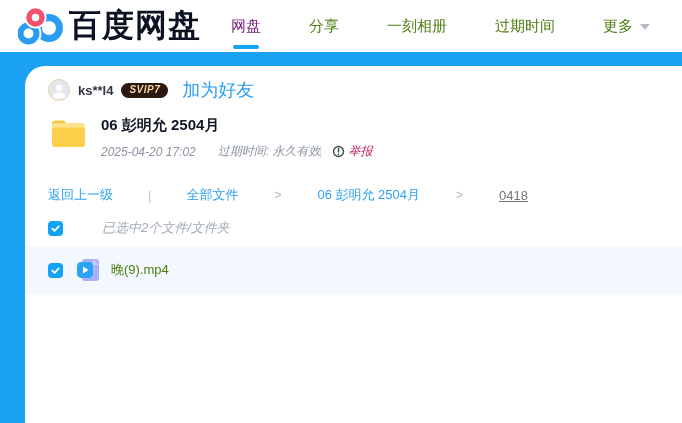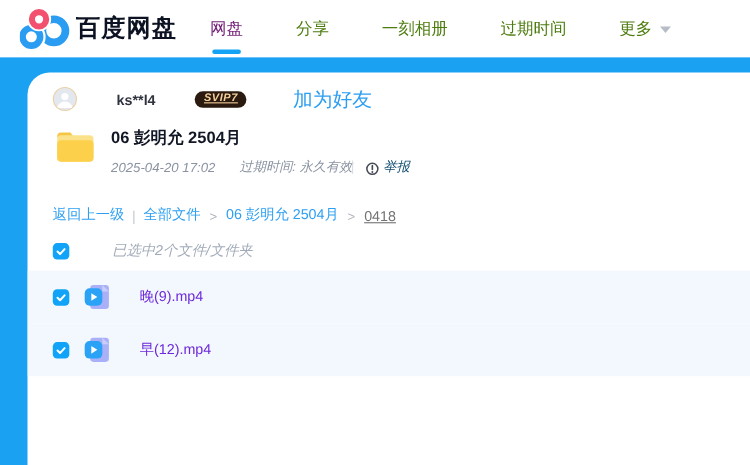--- a/index.html
+++ b/index.html
@@ -10,21 +10,21 @@
     color:#1a2030;
   }
 
   
   .header {
     height:52px; display:flex; align-items:center; background:#fff;
     padding-left:18px; position:relative; z-index:2;
   }
   .logo { width:46px; height:40px; flex:0 0 auto; }
   .brand {
-    font-size:22px; font-weight:700; color:#0c1222; margin-left:5px;
+    font-size:32px; font-weight:700; color:#0c1222; margin-left:5px;
     letter-spacing:1px; white-space:nowrap;
   }
   .nav { display:flex; align-items:center; margin-left:30px; gap:48px; }
   .nav-item {
     font-size:15px; color:#4d7c0f; cursor:pointer; position:relative;
     white-space:nowrap; display:flex; align-items:center;
   }
   .nav-item.active { color:#701a75;align-items:center; }
   .nav-item.active::after {
     content:""; position:absolute; bottom:-13px; left:50%;
@@ -41,49 +41,49 @@
   .shell {
     position:absolute; top:52px; left:0; right:0; bottom:0;
     background:#1aa1f2;
   }
   .card {
     position:absolute; top:14px; left:25px; right:0; bottom:0;
     background:#fff; border-top-left-radius:20px; overflow:hidden;
   }
 
   
-  .user-row { display:flex; align-items:center; padding:13px 0 0 23px; height:35px;gap:28px; }
+  .user-row { display:flex; align-items:center; padding:13px 0 0 23px; height:35px; }
   .avatar {
     width:22px; height:22px; border-radius:50%;
     background:#e3e8ef; border:1px solid #ecd0a4;
     display:flex; align-items:center; justify-content:center; overflow:hidden;
   }
   .user-name { font-size:13px; font-weight:700; color:#30333f; margin-left:8px; }
   .vip-badge {
     margin-left:8px; background:#2a1a10; color:#f6cf9b;
     font-size:10px; font-style:italic; font-weight:700;
     padding:2px 8px 3px 8px; border-radius:9px; letter-spacing:.5px;
-    line-height:1; cursor:pointer;text-decoration:underline;
+    line-height:1; cursor:pointer;
   }
   .add-friend { font-size:18px; color:#2d9ff2; margin-left:14px; cursor:pointer; }
 
   
   .folder-row { display:flex; align-items:flex-start; margin:14px 0 0 23px; }
   .folder-icon { width:40px; height:36px; flex:0 0 auto; }
   .folder-texts { margin-left:13px; padding-top:1px; }
   .share-title { font-size:15px; font-weight:700; color:#121725; }
   .share-meta { display:flex; align-items:center; margin-top:8px; font-size:12px; color:#8a93a2;font-style:italic; }
   .share-date { margin-right:22px; }
   .share-expire { margin-right:0; }
   .meta-divider { width:1px; height:12px; background:#d9dde3; margin-right:11px; }
-  .report { display:flex; align-items:flex-end; color:#0c4a6e; cursor:pointer; }
+  .report { display:flex; align-items:center; color:#be185d; cursor:pointer; }
   .report svg { margin-right:3px; }
 
   
-  .breadcrumb { display:flex; align-items:flex-end; margin:26px 0 0 23px; font-size:13px; }
+  .breadcrumb { display:flex; align-items:center; margin:26px 0 0 23px; font-size:13px;gap:28px; }
   .crumb-link { color:#2d9ff2; cursor:pointer; white-space:nowrap; }
   .crumb-bar { color:#c3c9d2; margin:0 7px; }
   .crumb-gt { color:#aeb5bf; margin:0 8px; font-size:12px; }
   .crumb-current { color:#737373;text-decoration:underline; }
 
   
   .select-row { display:flex; align-items:center; margin:16px 0 0 23px; height:16px; }
   .checkbox {
     width:15px; height:15px; border-radius:4px; background:#11a3f8;
     display:flex; align-items:center; justify-content:center;
@@ -91,21 +91,21 @@
   }
   .select-label { font-size:13px; color:#a2abb8; margin-left:39px;font-style:italic; }
 
   
   .file-rows { margin-top:10px; }
   .file-row {
     height:48px; display:flex; align-items:center; padding-left:23px;
     background:#f2f8fe; cursor:pointer;
   }
   .file-icon { width:26px; height:26px; margin-left:12px; flex:0 0 auto; }
-  .file-name { font-size:13px; color:#6d28d9; margin-left:26px; }
+  .file-name { font-size:13px; color:#4d7c0f; margin-left:10px; }
 </style>
 </head>
 <body>
 
 <div class="header">
   <svg class="logo" viewBox="0 0 46 40">
     <circle cx="31" cy="22" r="10.5" fill="none" stroke="#2a9df3" stroke-width="7"></circle>
     <circle cx="10.5" cy="27.5" r="8" fill="none" stroke="#ffffff" stroke-width="10"></circle>
     <circle cx="10.5" cy="27.5" r="8" fill="none" stroke="#2a9df3" stroke-width="6"></circle>
     <circle cx="17.5" cy="11.5" r="6.5" fill="none" stroke="#ffffff" stroke-width="9"></circle>
@@ -200,31 +200,17 @@
         </div>
         <svg class="file-icon" viewBox="0 0 26 26">
           <rect x="7" y="2" width="17" height="22" rx="3" fill="#a9b0f8"></rect>
           <path d="M18 2 L24 8 L18 8 Z" fill="#c9cdfb"></path>
           <rect x="2" y="5" width="16" height="16" rx="4.5" fill="#2aa2f5"></rect>
           <path d="M8 9.5 L13.5 13 L8 16.5 Z" fill="#ffffff"></path>
         </svg>
         <div class="file-name">晚(9).mp4</div>
       </div>
 
-      <div class="file-row">
-        <div class="checkbox">
-          <svg width="11" height="11" viewBox="0 0 12 12">
-            <path d="M2.5 6.2 L5 8.7 L9.5 3.8" fill="none" stroke="#ffffff" stroke-width="2" stroke-linecap="round" stroke-linejoin="round"></path>
-          </svg>
-        </div>
-        <svg class="file-icon" viewBox="0 0 26 26">
-          <rect x="7" y="2" width="17" height="22" rx="3" fill="#a9b0f8"></rect>
-          <path d="M18 2 L24 8 L18 8 Z" fill="#c9cdfb"></path>
-          <rect x="2" y="5" width="16" height="16" rx="4.5" fill="#2aa2f5"></rect>
-          <path d="M8 9.5 L13.5 13 L8 16.5 Z" fill="#ffffff"></path>
-        </svg>
-        <div class="file-name">早(12).mp4</div>
-      </div>
 
     </div>
 
   </div>
 </div>
 
 </body></html>

